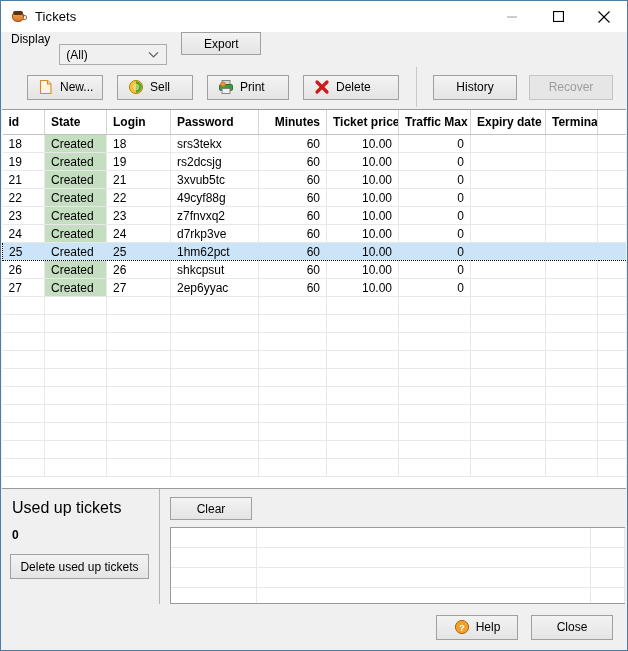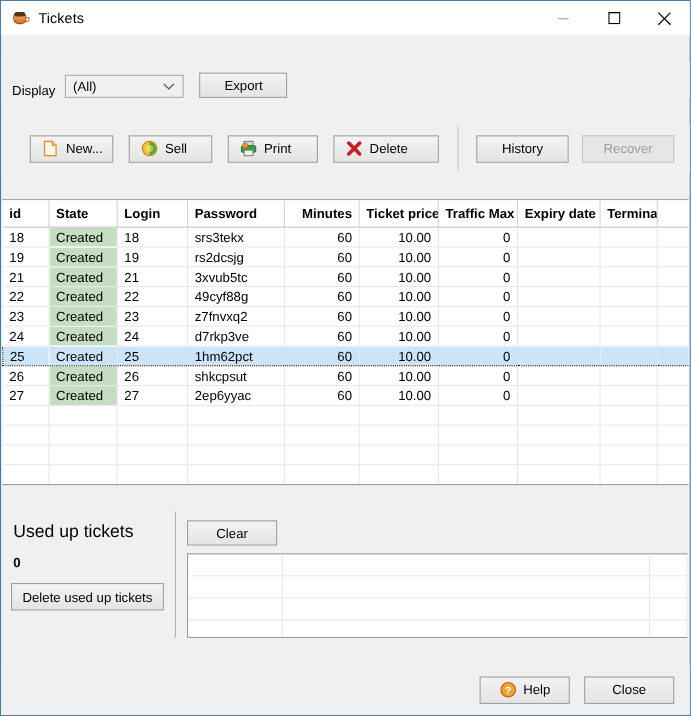--- a/index.html
+++ b/index.html
@@ -16,21 +16,20 @@
 
   
   .window {
     position: relative;
     width: 628px; height: 651px;
     box-sizing: border-box;
     border: 1px solid #4c7da5;
     background: #f0f0f0;
     display: flex;
     flex-direction: column;
-    gap: 24px;
   }
 
   
   .titlebar {
     height: 31px;
     background: #ffffff;
     display: flex;
     align-items: center;
     flex: 0 0 auto;
     position: relative;
@@ -83,21 +82,21 @@
     background: transparent;
   }
   .cap-btn svg { display: block; }
   .cap-min line { stroke: #9a9a9a; }
 
   
   .displaybar {
     height: 33px;
     background: #f0f0f0;
     display: flex;
-    align-items: flex-end;
+    align-items: flex-start;
     padding-left: 10px;
     flex: 0 0 auto;
   }
   .lbl-display {
     font-size: 12px;
     margin-right: 9px;
   }
   .combo {
     width: 108px; height: 21px;
     background: #f0f0f0;

